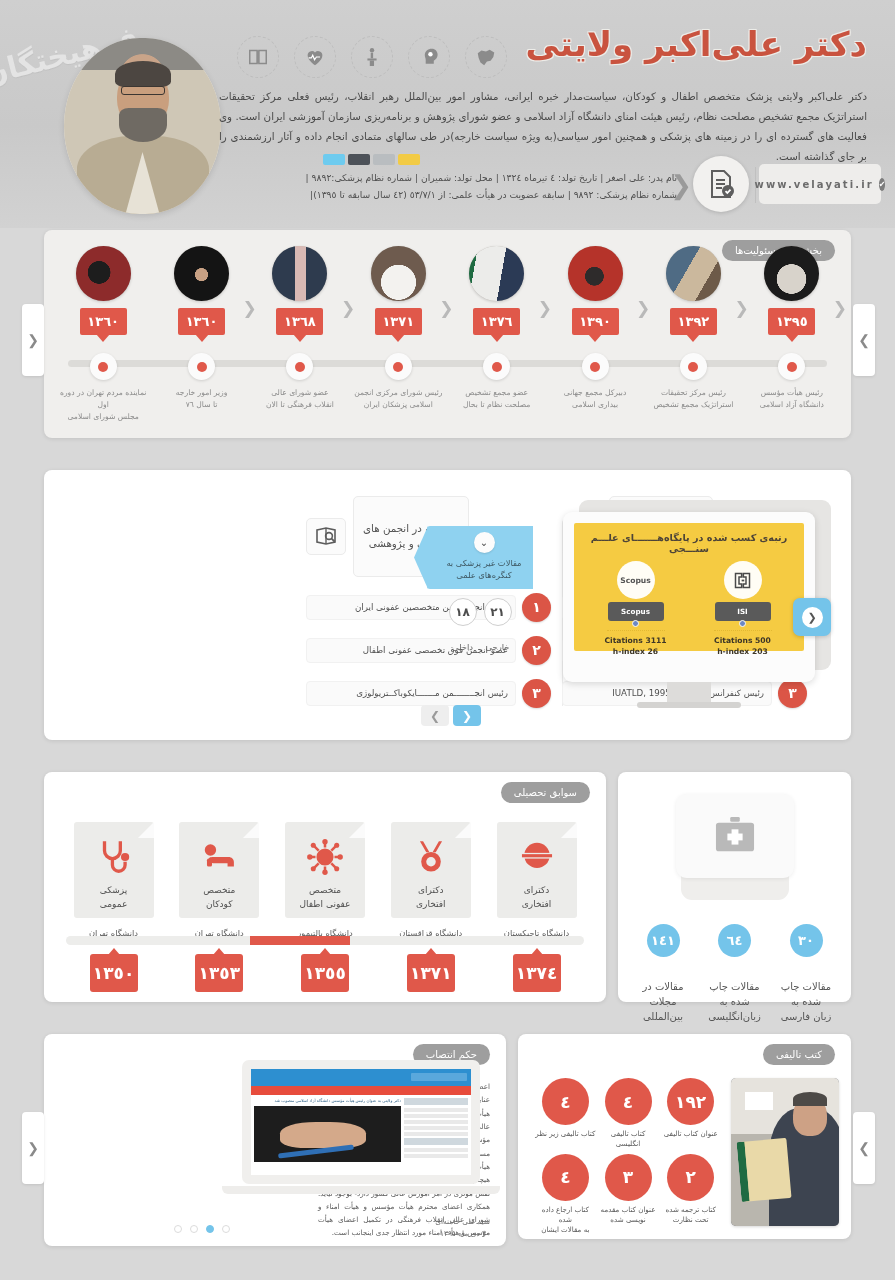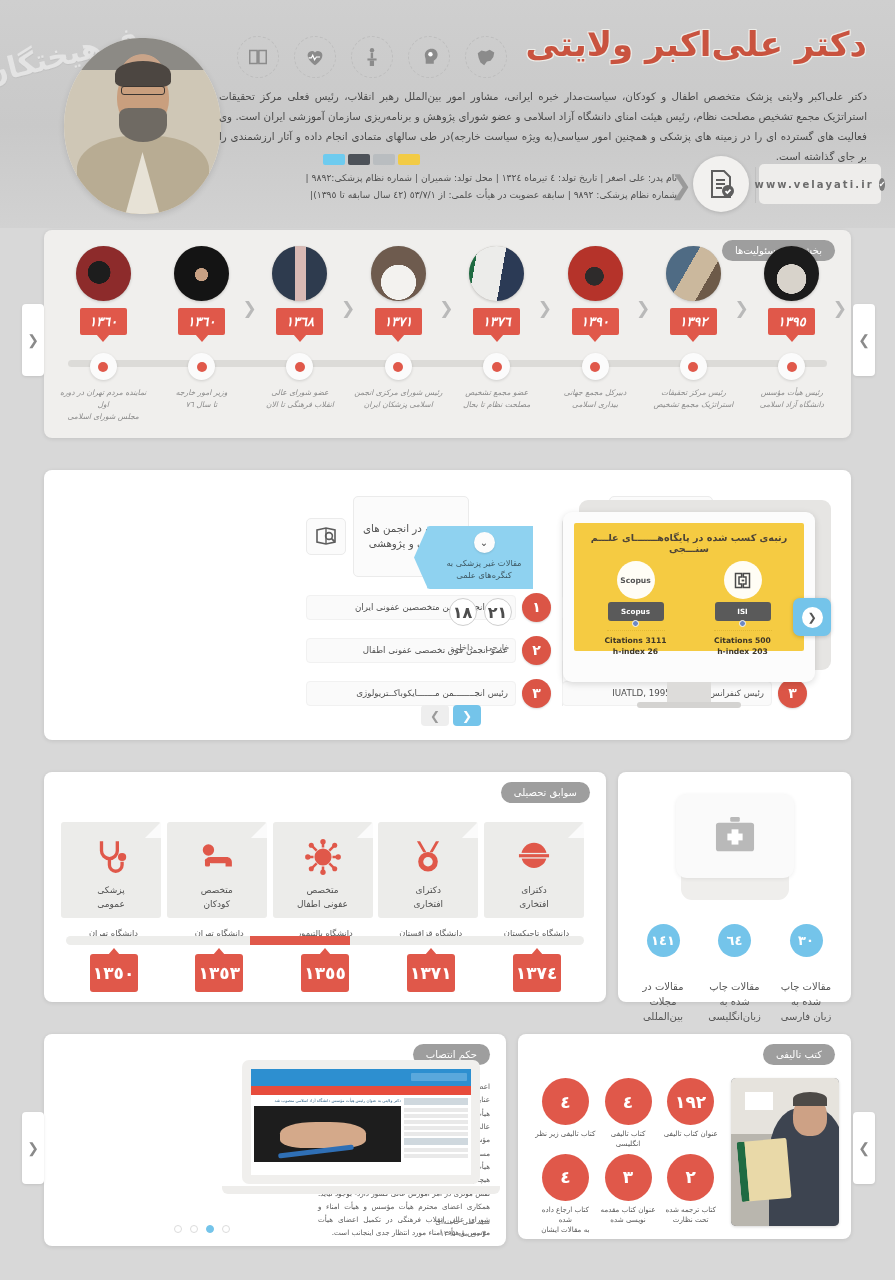--- a/index.html
+++ b/index.html
@@ -147,21 +147,21 @@
   
   .timeline-card{ left:44px; top:230px; width:807px; height:208px; background:#f0efed; }
   .tl-track{
     position:absolute; left:24px; right:24px; top:130px; height:7px;
     background:#dcdbd8; border-radius:4px;
   }
   .tl-items{
     position:absolute; left:10px; top:16px; width:787px;
     display:flex; direction:rtl;
   }
-  .tl-item{ width:98.4px; position:relative; text-align:center;font-style:italic; }
+  .tl-item{ width:98.4px; position:relative; text-align:center; }
   .tl-photo{
     width:55px; height:55px; border-radius:50%; margin:0 auto;
     box-shadow:0 1px 3px rgba(0,0,0,.18);
     background:#b7b1aa; position:relative; overflow:hidden;
   }
   .tl-photo .ph{ position:absolute; inset:0; }
   .tl-year{
     position:relative; margin:7px auto 0; width:47px; height:27px;
     background:#e0584a; color:#fff; font-size:13px; font-weight:bold;
     display:flex; align-items:center; justify-content:center; border-radius:2px;
@@ -245,21 +245,21 @@
     margin:0 auto 4px; display:flex; align-items:center; justify-content:center;
     color:#4a4a4a; font-size:10px; box-shadow:0 1px 2px rgba(0,0,0,.12);
   }
   .callout-t{ font-size:8.3px; color:#3f5964; line-height:1.45; }
   .callout-stats{
     display:flex; justify-content:center; gap:7px; margin-top:9px; direction:rtl;
   }
   .cs-item{ text-align:center; }
   .cs-circle{
     width:28px; height:28px; border-radius:50%; border:1px solid #cfcfcf;
-    background:#fff; color:#4d4d4d; font-size:16px; font-weight:bold;
+    background:#fff; color:#4d4d4d; font-size:12px; font-weight:bold;
     display:flex; align-items:center; justify-content:center;
   }
   .cs-lab{ font-size:8.4px; color:#5c5c5c; margin-top:16px; }
 
   
   .monitor{
     position:absolute; right:36px; top:42px; width:252px; height:170px;
     background:#fcfcfc; border-radius:9px;
     box-shadow:0 2px 7px rgba(0,0,0,.14);
     padding:11px;
@@ -329,21 +329,21 @@
   .wm-row .tx{ font-size:11px; font-weight:bold; color:#fff; letter-spacing:1.5px; }
 
   
   .edu-card{ left:44px; top:772px; width:562px; height:230px; }
   .edu-items{
     position:absolute; left:22px; top:50px; width:518px;
     display:flex; direction:rtl; justify-content:space-between;
   }
   .edu-item{ width:95px; text-align:center; position:relative; }
   .edu-doc{
-    width:100px; height:96px; margin:0 auto; background:#ececea;
+    width:80px; height:96px; margin:0 auto; background:#ececea;
     border-radius:3px; position:relative;
     display:flex; flex-direction:column; align-items:center; justify-content:flex-end;
     padding-bottom:7px;
   }
   .edu-doc::after{
     content:""; position:absolute; right:0; top:0;
     border-width:0 0 16px 16px; border-style:solid;
     border-color:transparent transparent #fbfbfb transparent;
   }
   .edu-doc .gly{

